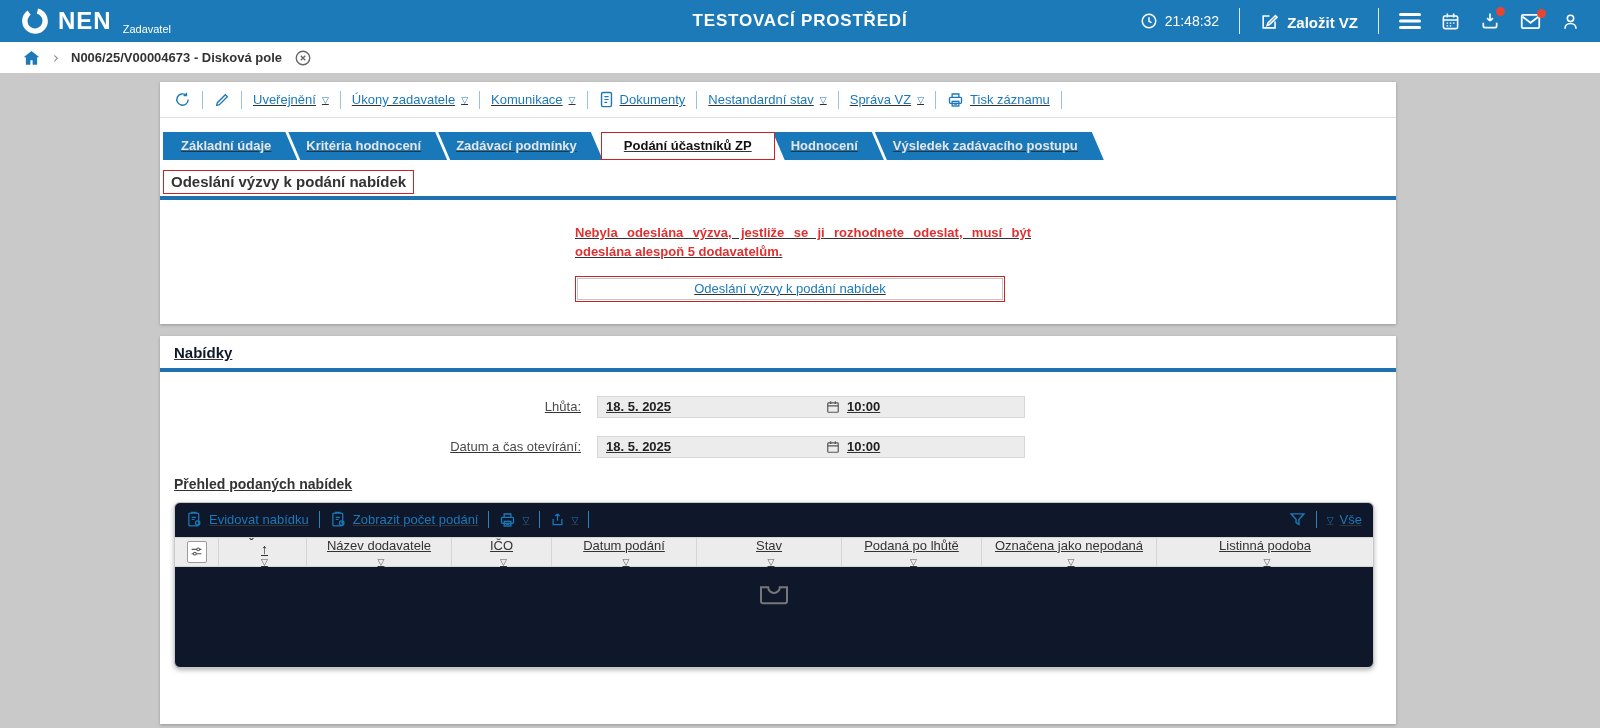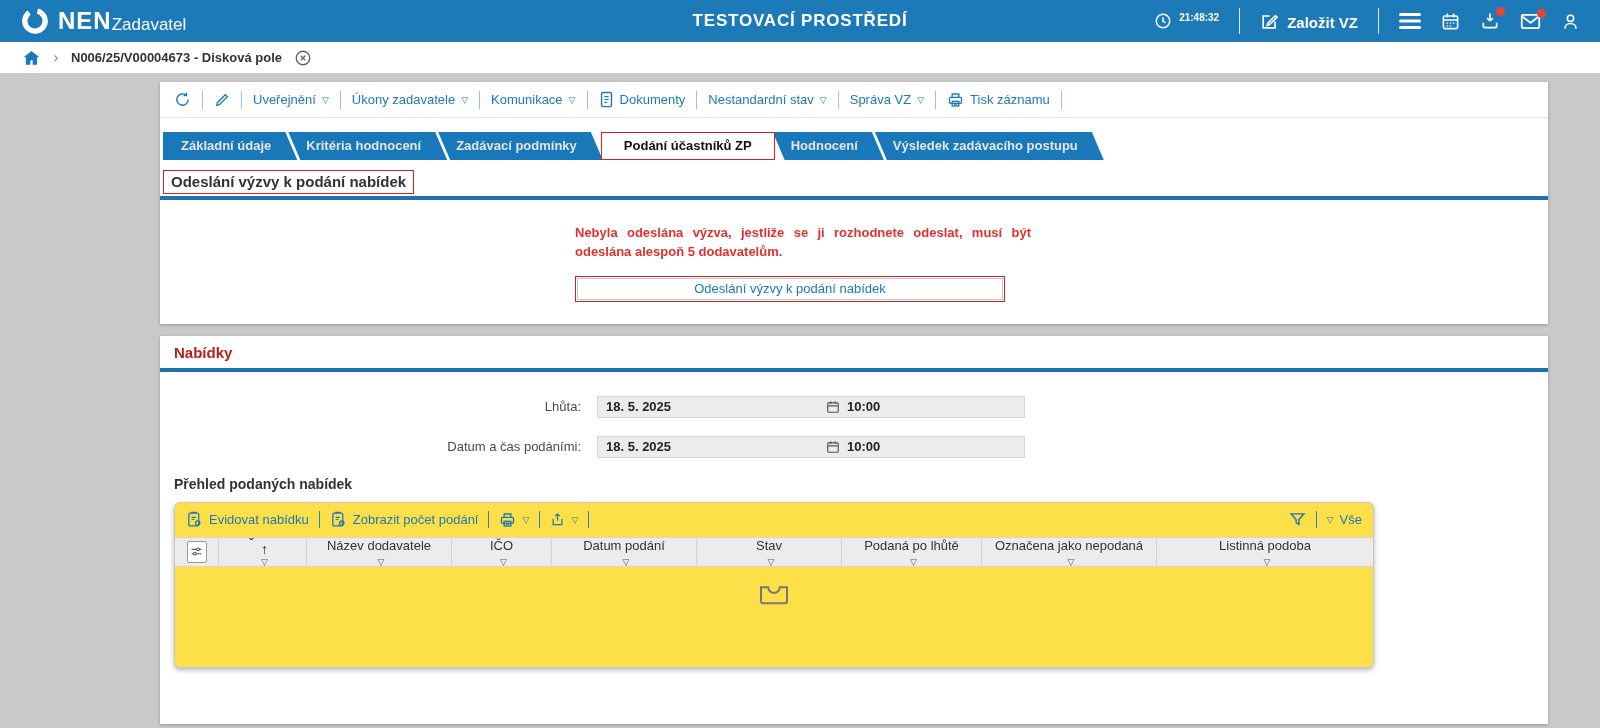--- a/index.html
+++ b/index.html
@@ -4,38 +4,38 @@
 <style>
   * { box-sizing: border-box; margin: 0; padding: 0; }
   html,body { width:1600px; height:728px; overflow:hidden; }
   body { font-family:"Liberation Sans", sans-serif; background:#c9c9c9; color:#333; }
   svg { display:block; }
 
   
   .app-header { height:42px; background:#1d7ab9; display:flex; align-items:center; padding:0 20px; position:relative; color:#fff; }
   .brand { display:flex; align-items:flex-start; cursor:pointer; }
   .brand-text { font-size:24px; font-weight:bold; letter-spacing:1px; margin-left:8px; line-height:30px; }
-  .brand-sub { font-size:17px; font-weight:normal; margin-left:0; align-self:flex-end; padding-bottom:1px; }
+  .brand-sub { font-size:11px; font-weight:normal; margin-left:11px; align-self:flex-end; padding-bottom:1px; }
   .env-title { position:absolute; left:50%; transform:translateX(-50%); font-size:17px; font-weight:bold; letter-spacing:0.8px; white-space:nowrap; }
   .header-right { margin-left:auto; display:flex; align-items:center; gap:20px; }
-  .clockbox { display:flex; gap:7px; font-size:10px;font-weight:bold; }
+  .clockbox { display:flex; align-items:center; gap:7px; font-size:14px; }
   .hdr-divider { width:1px; height:26px; background:rgba(255,255,255,0.85); }
   .create-vz { display:flex; align-items:flex-end; gap:8px; font-size:15px; font-weight:bold; cursor:pointer; }
   .hdr-icon { position:relative; cursor:pointer; }
   .badge-dot { position:absolute; top:-4px; right:-5px; width:9px; height:9px; border-radius:50%; background:#e64533; }
 
   
   .breadcrumb { height:31px; background:#fff; display:flex; align-items:center; padding:0 22px; gap:12px; }
   .crumb-chevron { color:#888; font-size:15px; font-family:"DejaVu Sans", sans-serif; }
   .crumb-label { font-size:13px; font-weight:bold; color:#333; }
   .crumb-close { color:#666; cursor:pointer; }
 
   
   .page { padding-top:9px; }
-  .content { width:1388px; margin-left:160px; }
+  .content { width:1236px; margin-left:160px;text-decoration:underline; }
   .card { background:#fff; box-shadow:0 1px 3px rgba(0,0,0,0.25); }
   .card1 { padding-bottom:22px; }
   .card2 { margin-top:12px; height:388px; }
 
   
   .rec-toolbar { height:36px; display:flex; align-items:center; padding:0 14px; gap:11px; border-bottom:1px solid #e2e2e2; color:#1b79ba; font-size:13px; }
   .tb-item { display:flex; align-items:center; gap:6px; cursor:pointer; white-space:nowrap; }
   .tb-sep { width:1px; height:18px; background:#9cc1dd; }
   .caret { font-family:"DejaVu Sans", sans-serif; font-size:9px; line-height:1; position:relative; top:1px; }
 
@@ -49,34 +49,34 @@
   .tab.after-active { margin-left:-2px; }
 
   
   .sec-title-box { display:inline-block; margin:10px 0 0 3px; border:1px solid #cc2222; padding:2px 7px 3px 7px; font-size:15px; font-weight:bold; color:#333; }
   .blue-rule { height:4px; background:#1f72ad; margin-top:2px; }
   .warning-text { width:456px; margin:24px 0 0 415px; color:#e03131; font-weight:bold; font-size:13px; line-height:1.45; text-align:justify; }
   .invite-btn-wrap { width:430px; margin:14px 0 0 415px; border:1px solid #cc2222; padding:1px; cursor:pointer; }
   .invite-btn { border:1px solid #c6c6c6; background:#fff; width:100%; height:22px; text-align:center; font-size:13px; color:#1b79ba; line-height:20px; }
 
   
-  .sec-title-plain { margin:12px 0 0 14px; font-size:15px; font-weight:bold; color:#b91c1c; padding-top:8px; }
+  .sec-title-plain { margin:12px 0 0 14px; font-size:15px; font-weight:bold; color:#0f172a; padding-top:8px; }
   .card2 .blue-rule { margin-top:7px; }
   .form-area { margin-top:24px; }
   .form-row { display:flex; align-items:center; margin-bottom:18px; }
   .form-label { width:437px; text-align:right; padding-right:16px; font-size:13px; color:#4a4a4a; }
   .field-group { width:428px; height:22px; background:#ececec; border:1px solid #d7d7d7; display:flex; align-items:center; font-size:13px; font-weight:bold; color:#222; }
   .field-date { padding-left:8px; width:228px; }
   .field-time { margin-left:7px; }
   .cal-icon { color:#555; }
 
   .table-title { margin:10px 0 10px 14px; font-size:14px; font-weight:bold; color:#333; }
 
   
-  .panel { margin-left:14px; width:1200px; background:#fde047; border:1px solid #c9c9c9; border-radius:6px; box-shadow:0 2px 5px rgba(0,0,0,0.3); overflow:hidden; }
+  .panel { margin-left:14px; width:1200px; background:#0f172a; border:1px solid #c9c9c9; border-radius:6px; box-shadow:0 2px 5px rgba(0,0,0,0.3); overflow:hidden; }
   .panel-toolbar { height:34px; display:flex; align-items:center; padding:0 11px; gap:10px; color:#1b79ba; font-size:13px; }
   .panel-toolbar .tb-sep { background:#2a84c0; height:17px; }
   .pt-right { margin-left:auto; display:flex; align-items:center; gap:10px; }
   .grid-head { display:flex; background:#ececec; border-top:1px solid #d5d5d5; border-bottom:1px solid #d5d5d5; height:30px; font-size:13px; color:#333; }
   .gh-cell { display:flex; align-items:center; padding:0 8px; border-right:1px solid #d5d5d5; cursor:pointer;flex-direction:column; }
   .gh-cell:last-child { border-right:none; }
   .gh-label { flex:1; white-space:nowrap; overflow:hidden; }
   .gh-caret { color:#555; margin-left:4px; }
   .gh-icon-cell { width:44px; justify-content:center; }
   .col-settings-box { width:20px; height:22px; border:1px solid #9a9a9a; border-radius:2px; background:#fff; display:flex; align-items:center; justify-content:center; color:#555; }
@@ -289,21 +289,21 @@
           <span class="cal-icon">
             <svg width="14" height="14" viewBox="0 0 24 24" fill="none" stroke="#555" stroke-width="2">
                   <rect x="3" y="5" width="18" height="16" rx="1.5"></rect>
                   <path d="M8 2v5M16 2v5M3 10h18"></path>
                 </svg>
           </span>
           <span class="field-time">10:00</span>
         </div>
       </div>
       <div class="form-row">
-        <div class="form-label">Datum a čas podáními:</div>
+        <div class="form-label">Datum a čas otevírání:</div>
         <div class="field-group">
           <span class="field-date">18. 5. 2025</span>
           <span class="cal-icon">
             <svg width="14" height="14" viewBox="0 0 24 24" fill="none" stroke="#555" stroke-width="2">
                   <rect x="3" y="5" width="18" height="16" rx="1.5"></rect>
                   <path d="M8 2v5M16 2v5M3 10h18"></path>
                 </svg>
           </span>
           <span class="field-time">10:00</span>
         </div>

